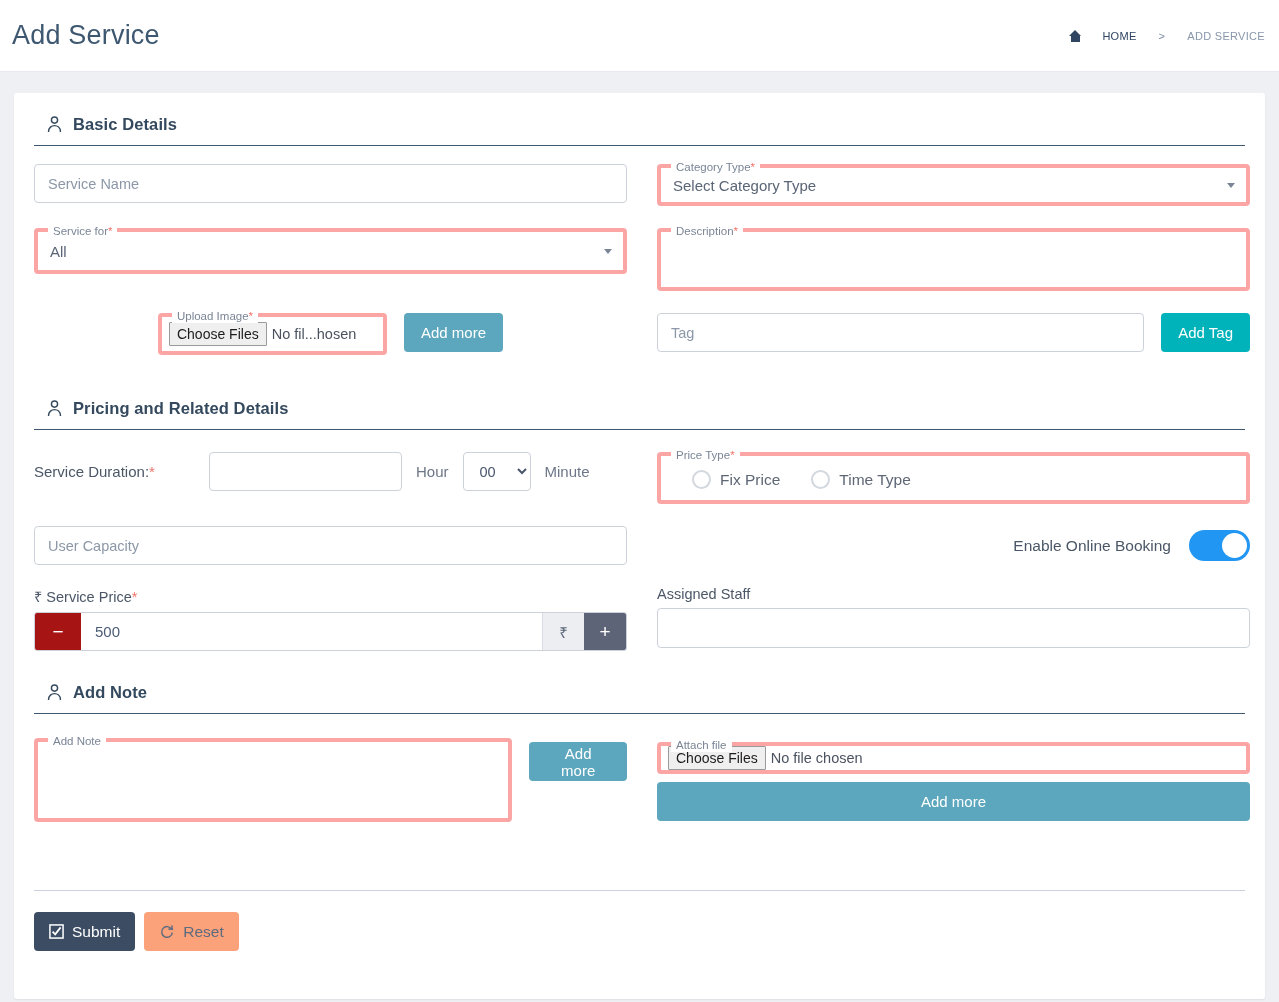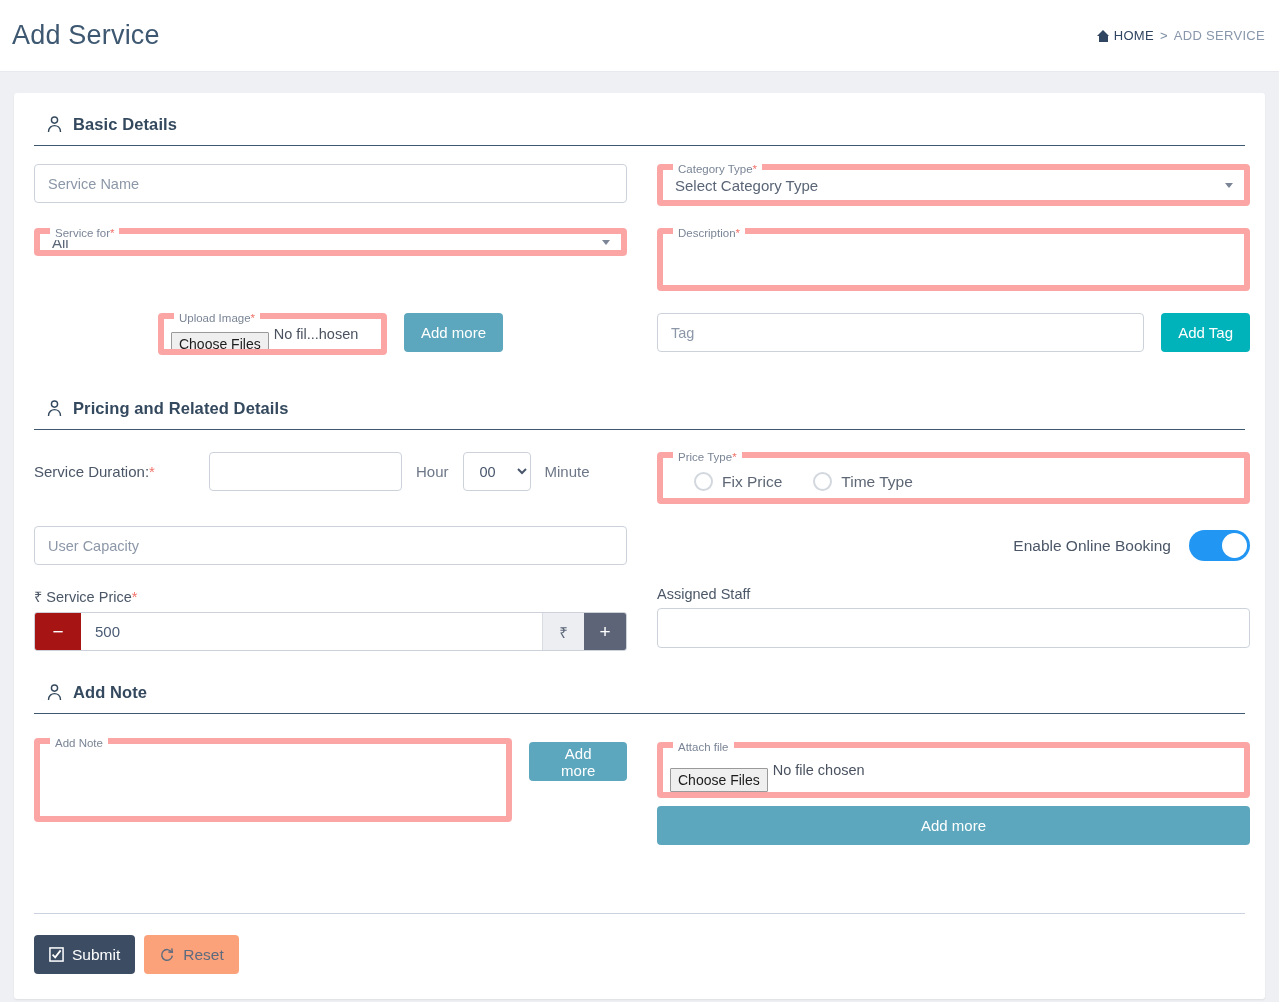--- a/index.html
+++ b/index.html
@@ -21,25 +21,25 @@
     padding: 0 14px 0 12px;
     border-bottom: 1px solid #e7e9ee;
   }
   .page-title {
     font-size: 27px;
     font-weight: 400;
     color: #3e5871;
     letter-spacing: .2px;
   }
   .breadcrumb {
-    font-size: 13px;
+    font-size: 11px;
     letter-spacing: .3px;
     display: flex;
     align-items: center;
-    gap: 3px;
+    gap: 19px;
     color: #2f4561;
   }
   .breadcrumb .home-ico {
     display: inline-block;
     width: 13px; height: 12px;
     position: relative;
     margin-right: 1px;
   }
   .breadcrumb .home-ico::before {
     content: "";
@@ -106,21 +106,21 @@
     font-size: 14.5px;
     font-family: "Liberation Sans", sans-serif;
     color: #49566b;
     outline: none;
   }
   .plain-input::placeholder { color: #8c97a8; }
 
   
   .outlined {
     position: relative;
-    border: 6px solid #fca5a5;
+    border: 4px solid #fca5a5;
     border-radius: 4px;
     background: #fff;
   }
   .outlined > .legend {
     position: absolute;
     top: -8px;
     left: 10px;
     background: #fff;
     padding: 0 5px;
     font-size: 11.5px;
@@ -181,21 +181,20 @@
     border: 1px solid #9a9a9a;
     background: #efefef;
     border-radius: 1px;
     padding: 2px 7px;
     font-size: 14px;
     color: #1c1c1c;
     font-family: "Liberation Sans", sans-serif;
     cursor: pointer;
     margin-right: 5px;
     line-height: 18px;
-    margin-top: 20px;
   }
   .file-txt { color: #4a5260; font-size: 14.5px; }
 
   
   .btn {
     border: 0;
     border-radius: 4px;
     color: #fff;
     font-family: "Liberation Sans", sans-serif;
     font-size: 15px;
@@ -320,21 +319,21 @@
         <select class="sel-field">
           <option>Select Category Type</option>
         </select>
         <span class="caret"></span>
       </div>
     </div>
   </div>
 
   <div class="row" style="margin-top:22px;">
     <div class="col">
-      <div class="outlined" style="height:28px;">
+      <div class="outlined" style="height:46px;">
         <span class="legend"><span>Service for</span><span class="req">*</span></span>
         <select class="sel-field">
           <option>All</option>
         </select>
         <span class="caret"></span>
       </div>
     </div>
     <div class="col">
       <div class="outlined" style="height:63px;">
         <span class="legend"><span>Description</span><span class="req">*</span></span>

